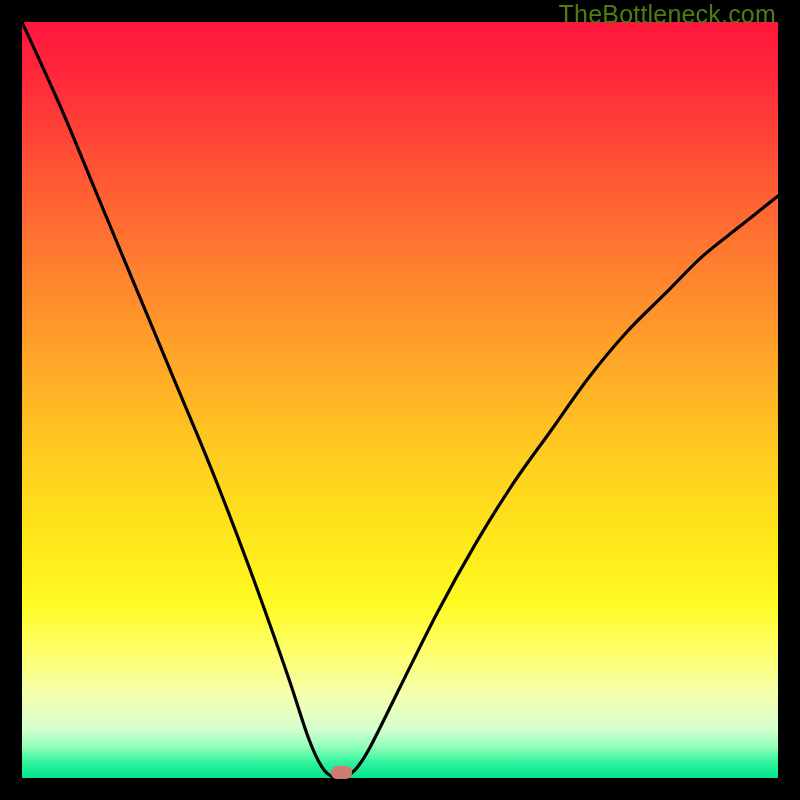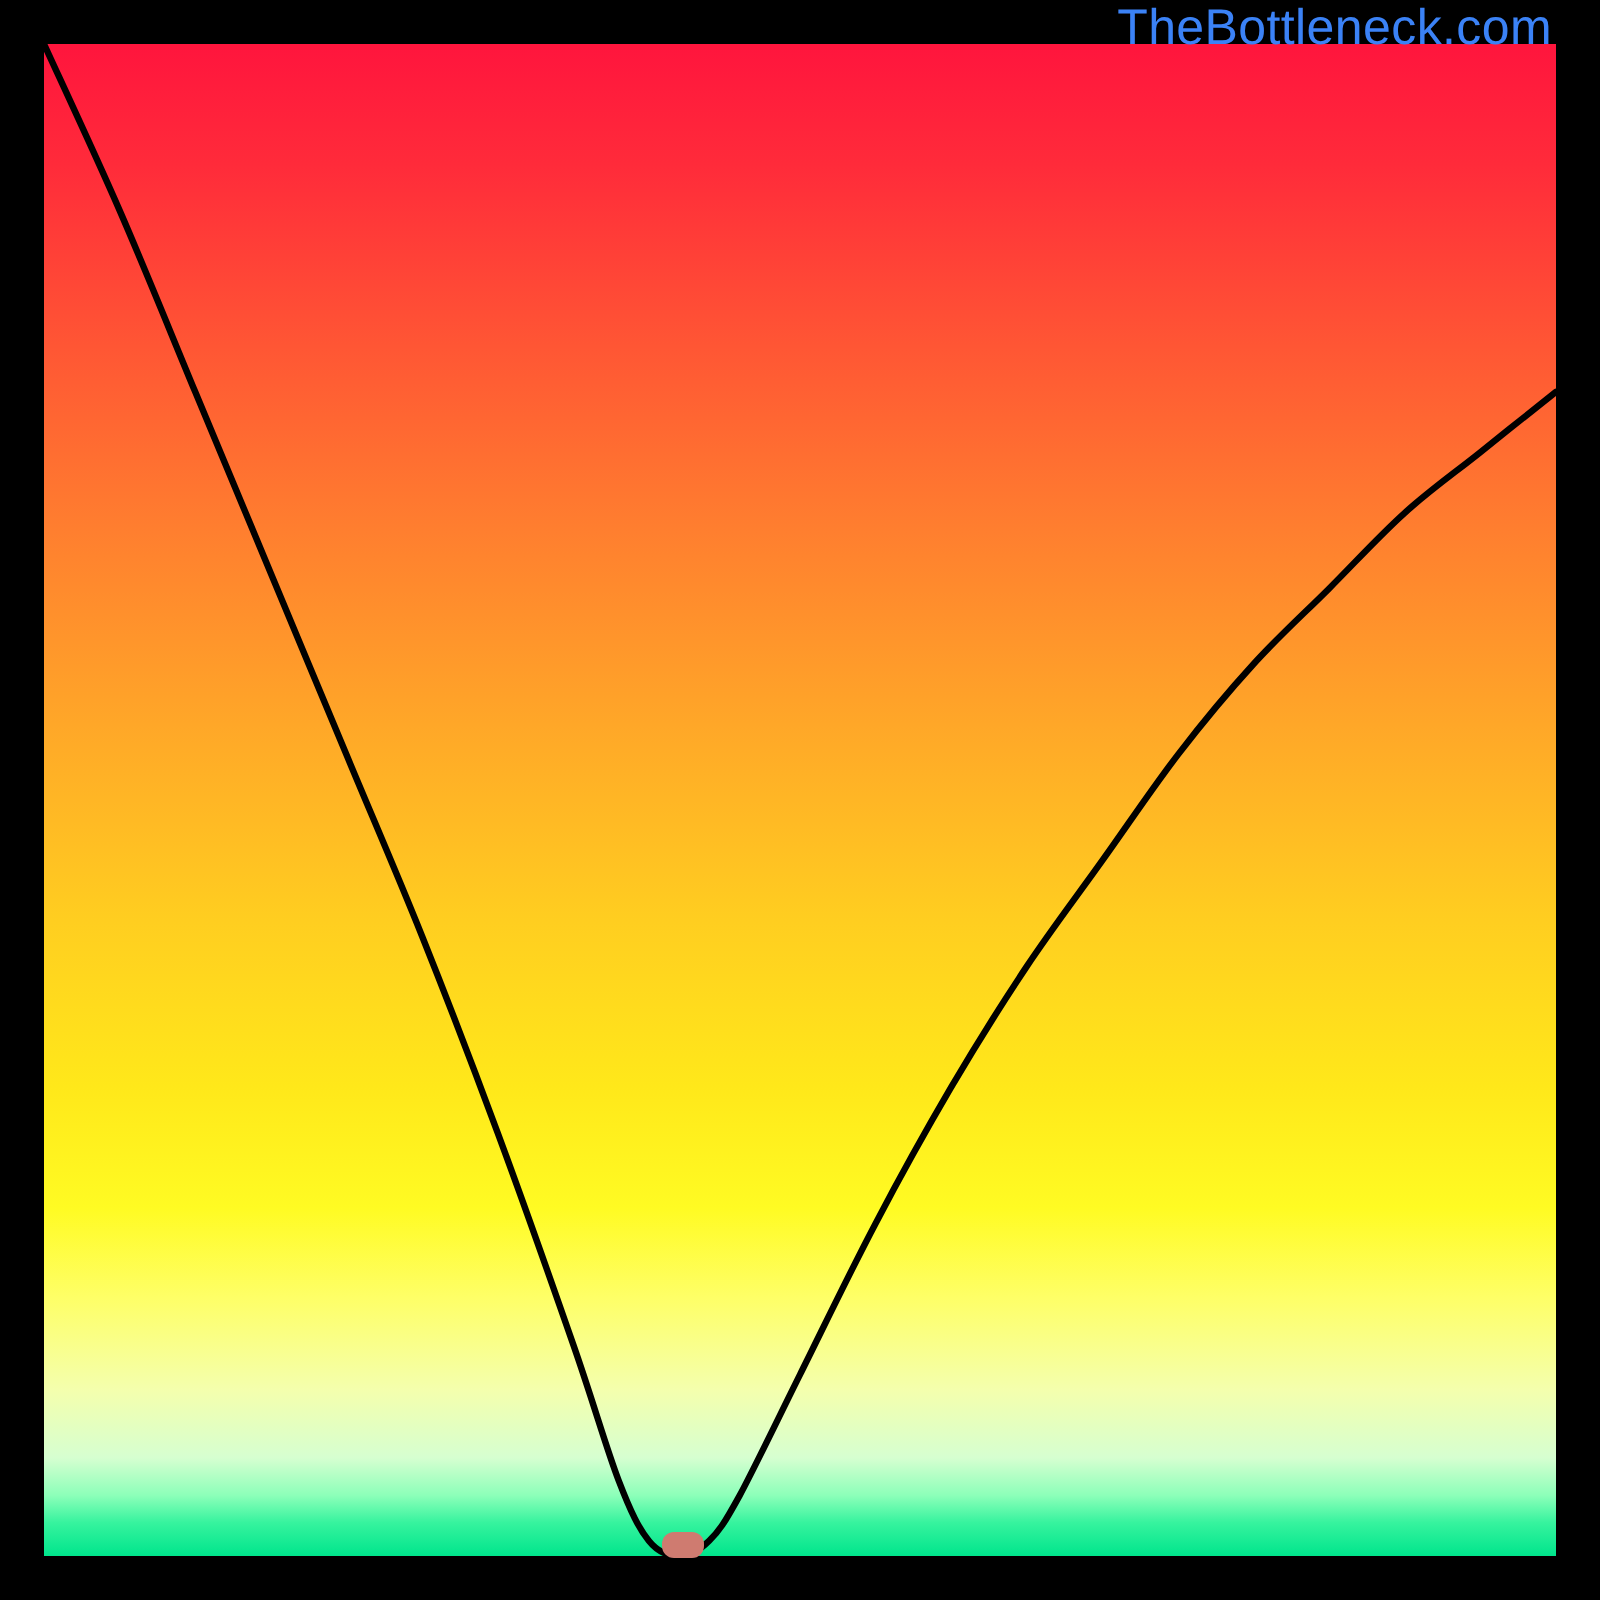--- a/index.html
+++ b/index.html
@@ -33,21 +33,21 @@
       #00e58c 100%
     );
   }
   .watermark {
     position: absolute;
     top: 0px;
     right: 24px;
     font-family: Arial, Helvetica, sans-serif;
     font-size: 25px;
     font-weight: 500;
-    color: #3b82f6;
+    color: #4d7c0f;
     letter-spacing: 0.2px;
   }
   svg.curve {
     position: absolute;
     left: 22px;
     top: 22px;
     width: 756px;
     height: 756px;
     pointer-events: none;
   }

